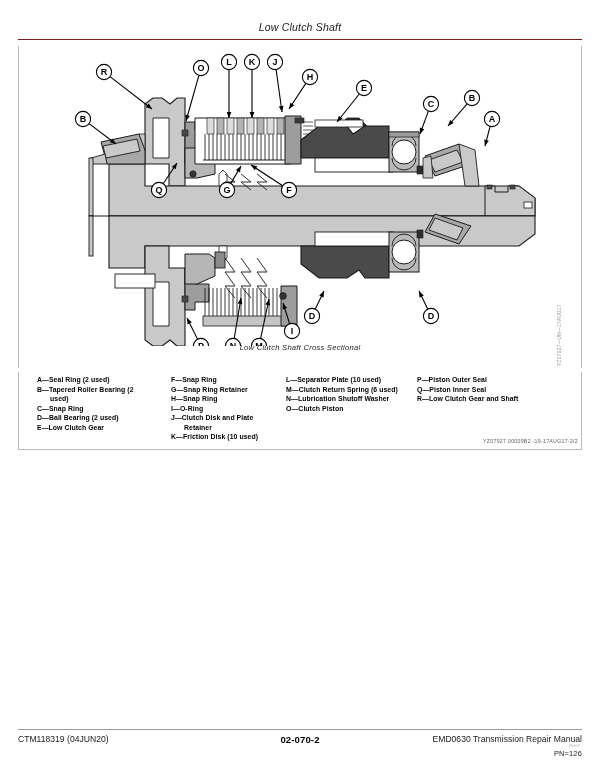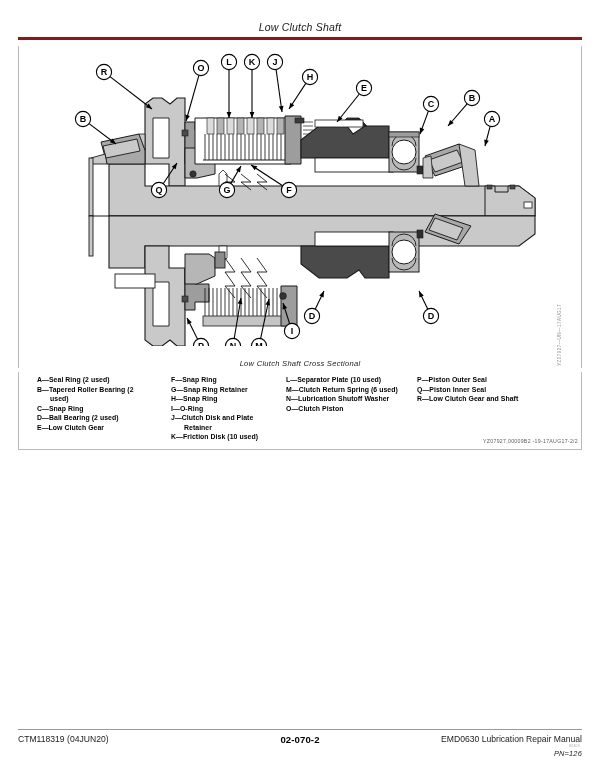--- a/index.html
+++ b/index.html
@@ -22,21 +22,21 @@
     left: 0; top: 0;
     width: 600px; height: 776px;
   }
 
   
   #title-bar {
     position: absolute;
     left: 18px; top: 18px;
     width: 564px;
     height: 22px;
-    border-bottom: 3px solid #7f1d1d;
+    border-bottom: 1px solid #7f1d1d;
     box-sizing: border-box;
   }
   #title-bar .title-text {
     position: absolute;
     left: 0; right: 0;
     top: 3px;
     text-align: center;
     font-style: italic;
     font-size: 10.5px;
     letter-spacing: 0.2px;
@@ -74,21 +74,21 @@
     white-space: nowrap;
     transform: rotate(-90deg);
     transform-origin: 100% 0;
     font-family: "Liberation Sans", sans-serif;
   }
 
   
   #figure-caption {
     position: absolute;
     left: 0; right: 0;
-    top: 313px;
+    top: 297px;
     text-align: center;
     font-style: italic;
     font-size: 7.6px;
     color: #1a1a1a;
     letter-spacing: 0.25px;
   }
 
   
   #legend {
     position: absolute;
@@ -180,21 +180,20 @@
     color: #a8a8a8;
     letter-spacing: 0.3px;
   }
   #footer-pn {
     position: absolute;
     right: 0;
     top: 15px;
     font-size: 7.4px;
     color: #1a1a1a;
     letter-spacing: 0.2px;
-    font-style: italic;
   }
 
   
   .callout-label {
     font-family: "Liberation Sans", sans-serif;
     font-size: 9px;
     font-weight: bold;
     fill: #000;
     text-anchor: middle;
     dominant-baseline: central;
@@ -552,18 +551,18 @@
         <div class="legend-item"><span>R—Low Clutch Gear and Shaft</span></div>
       </div>
   </div>
 
   <div id="doc-ref">YZ07927,00009B2  -19-17AUG17-2/2</div>
 
   <div id="footer-rule"></div>
   <div id="footer">
     <div id="footer-left">CTM118319 (04JUN20)</div>
     <div id="footer-center">02-070-2</div>
-    <div id="footer-right">EMD0630 Lubrication Repair Manual</div>
+    <div id="footer-right">EMD0630 Transmission Repair Manual</div>
     <div id="footer-watermark">80409</div>
     <div id="footer-pn">PN=126</div>
   </div>
 
 </div>
 
 </body></html>

